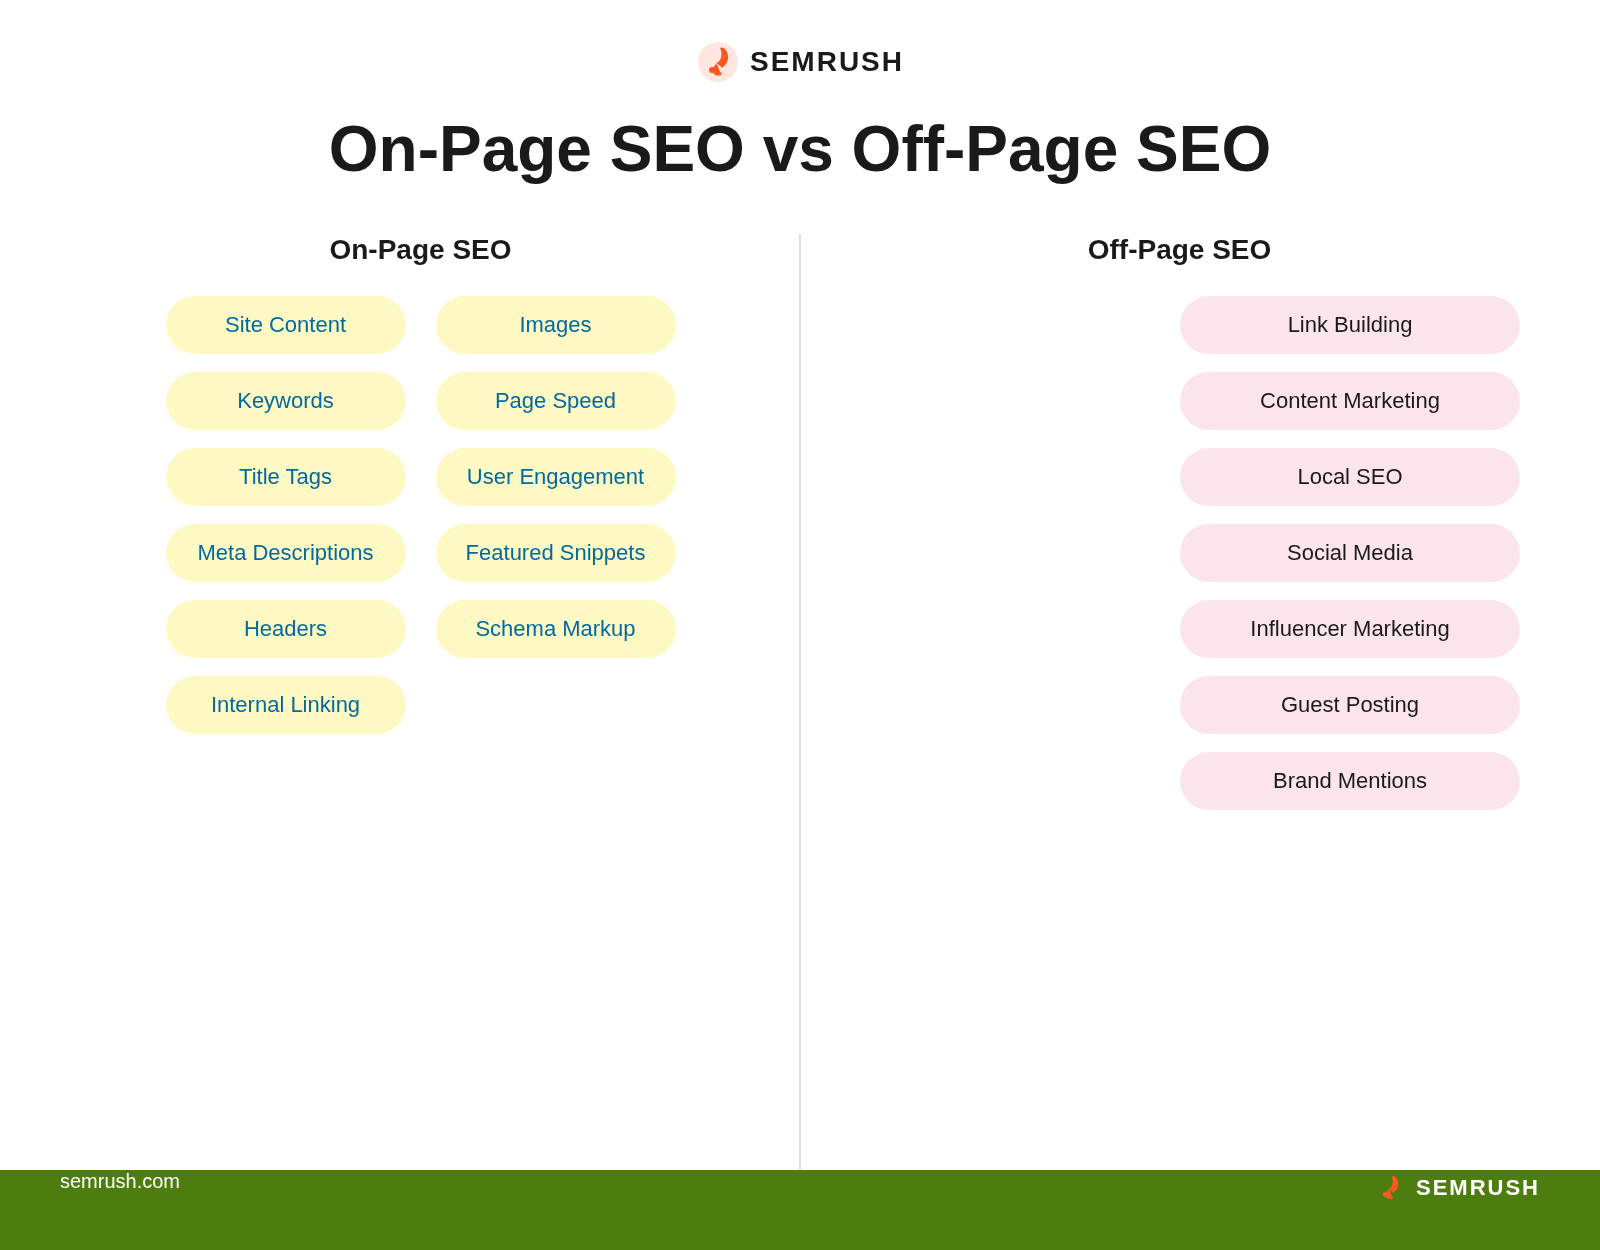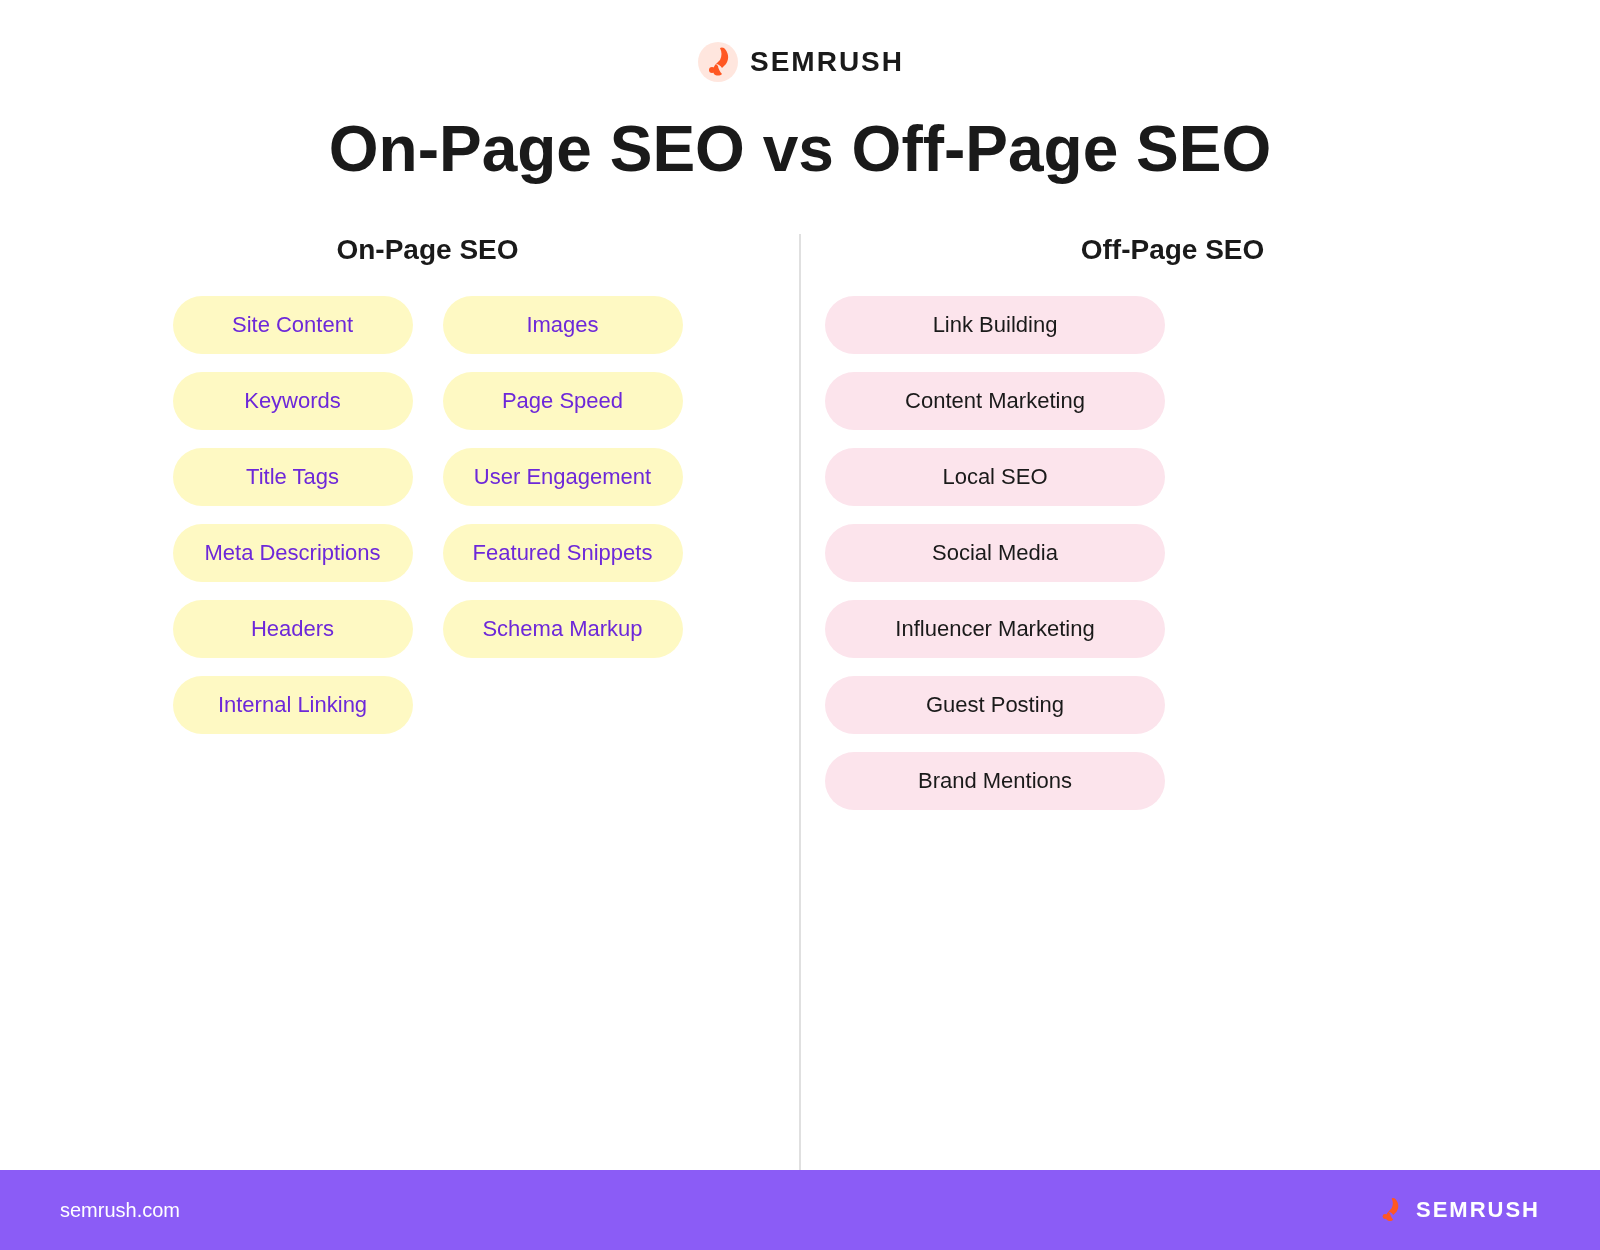--- a/index.html
+++ b/index.html
@@ -50,21 +50,21 @@
       color: #1a1a1a;
       text-align: center;
       margin-bottom: 50px;
       line-height: 1.1;
     }
 
     
     .columns-wrapper {
       display: flex;
       width: 100%;
-      gap: 4px;
+      gap: 18px;
       flex: 1;
     }
 
     .column {
       flex: 1;
       display: flex;
       flex-direction: column;
       align-items: center;
     }
 
@@ -97,61 +97,61 @@
       gap: 18px;
       align-items: center;
     }
 
     
     .pill {
       border-radius: 50px;
       padding: 16px 30px;
       font-size: 22px;
       font-weight: 400;
-      color: #6d28d9;
+      color: #0369a1;
       text-align: center;
       min-width: 240px;
       width: 240px;
     }
 
     .pill-yellow {
       background: #fef9c3;
     }
 
     .pill-pink {
       background: #fce4ec;
     }
 
     
     .offpage-items {
       display: flex;
       flex-direction: column;
       gap: 18px;
-      align-items: flex-start;
+      align-items: flex-end;
       width: 100%;
     }
 
     .offpage-pill {
       border-radius: 50px;
       padding: 16px 40px;
       font-size: 22px;
       font-weight: 400;
       color: #1a1a1a;
       text-align: center;
       min-width: 300px;
       width: 340px;
     }
 
     
     .footer {
-      background: #8b5cf6;
+      background: #4d7c0f;
       width: 100%;
       height: 80px;
       display: flex;
-      align-items: center;
+      align-items: flex-start;
       justify-content: space-between;
       padding: 0 60px;
       flex-shrink: 0;
     }
 
     .footer-url {
       color: #ffffff;
       font-size: 20px;
       font-weight: 400;
     }

